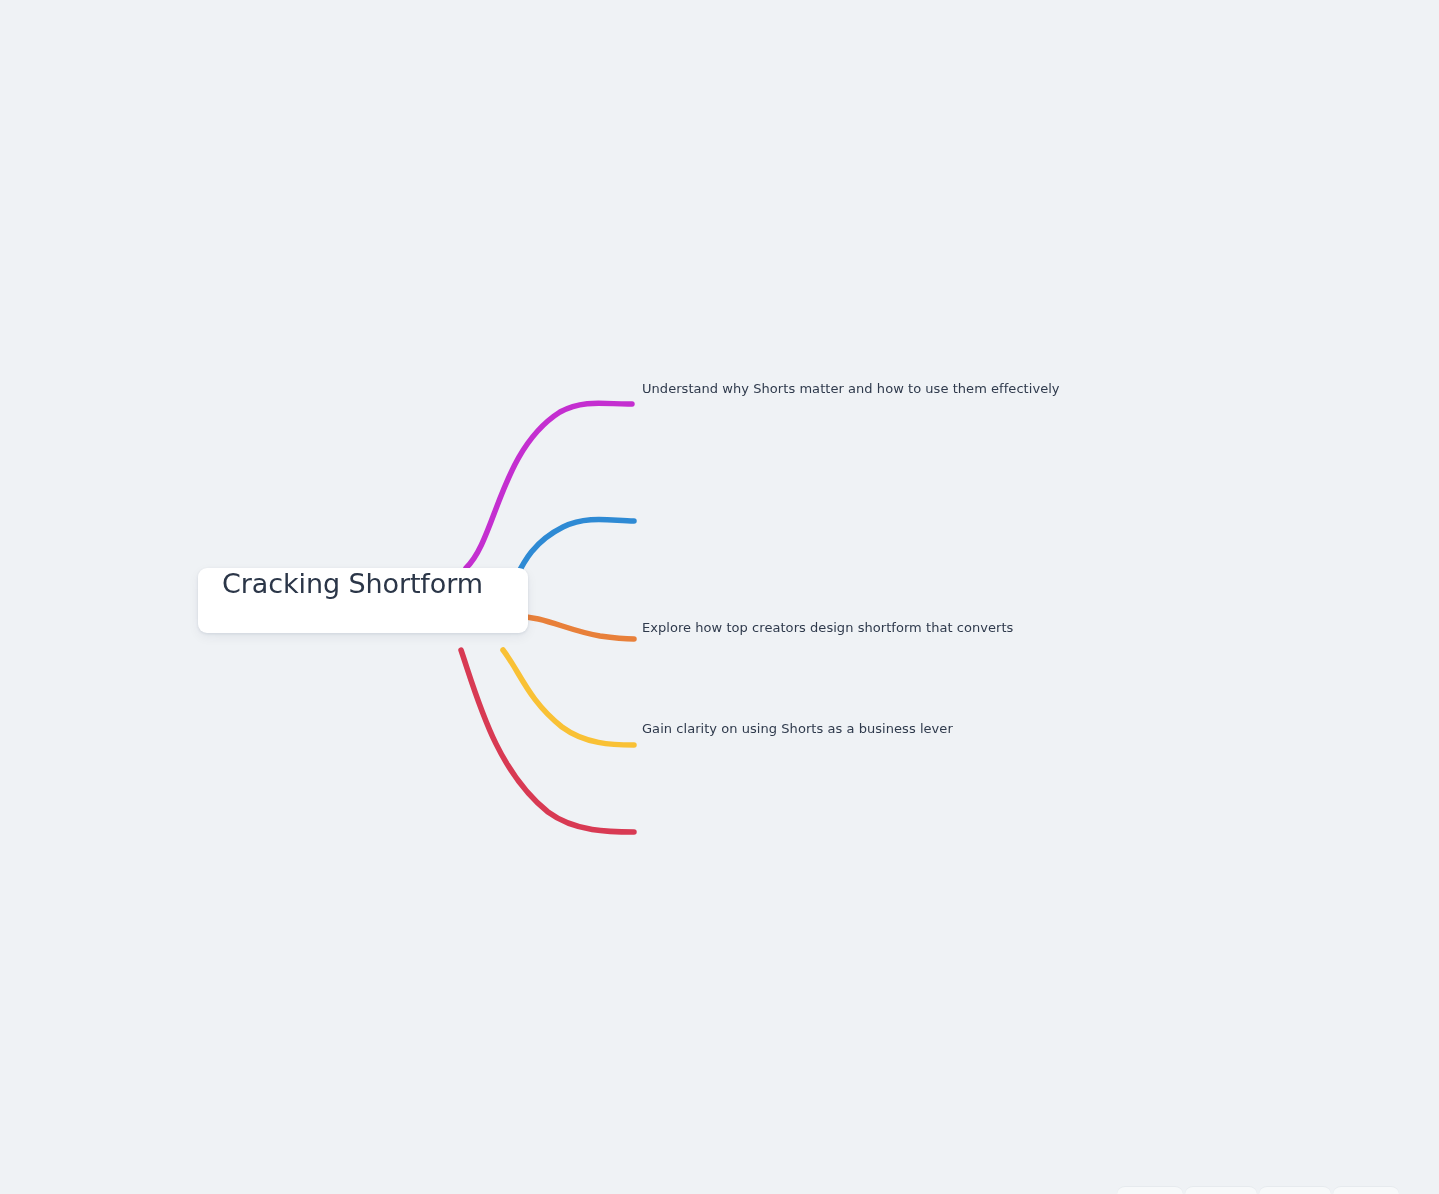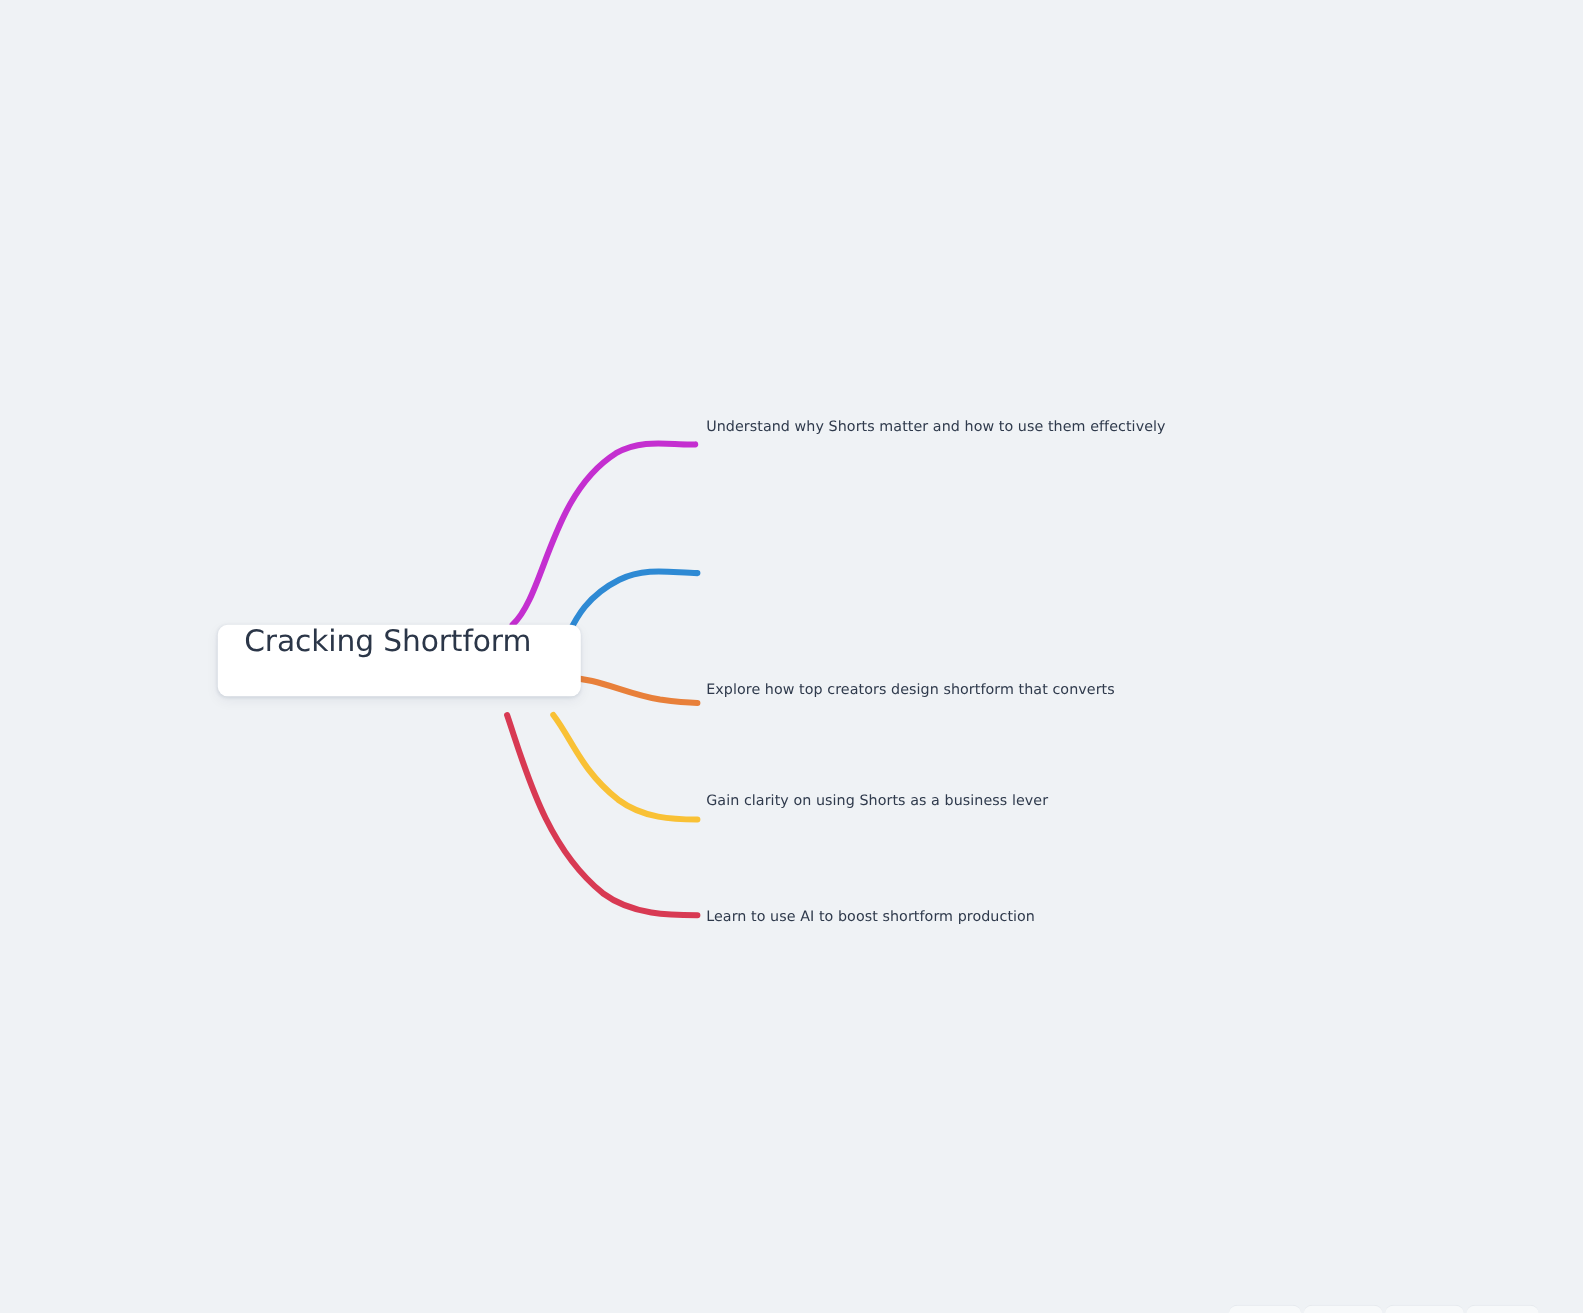--- a/index.html
+++ b/index.html
@@ -117,23 +117,20 @@
 
 
   <div class="leaf" id="leaf-2">
     <span class="leaf-text">Explore how top creators design shortform that converts</span>
   </div>
 
   <div class="leaf" id="leaf-3">
     <span class="leaf-text">Gain clarity on using Shorts as a business lever</span>
   </div>
 
-  <div class="leaf" id="leaf-4">
-    <span class="leaf-text">Learn to use AI to boost shortform production</span>
-  </div>
 
   <div id="bottom-toolbar">
     <div class="tool-btn"></div>
     <div class="tool-btn wide"></div>
     <div class="tool-btn wide"></div>
     <div class="tool-btn"></div>
   </div>
 
 </div>
 

